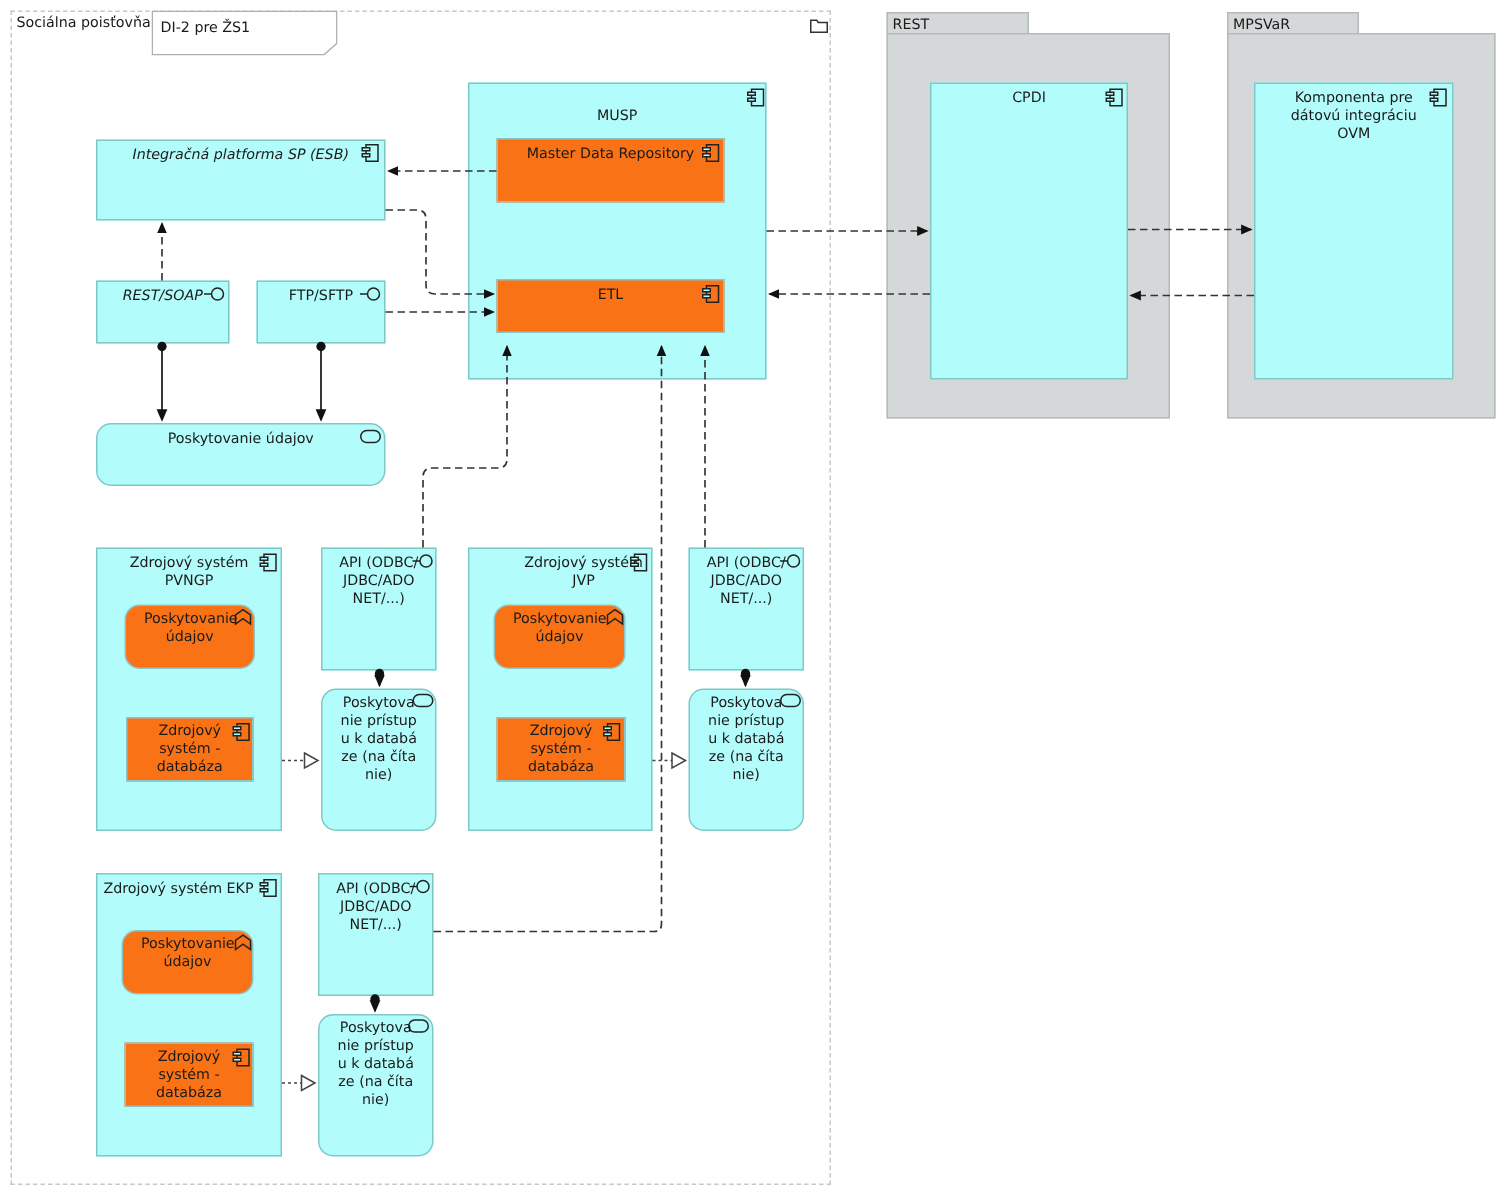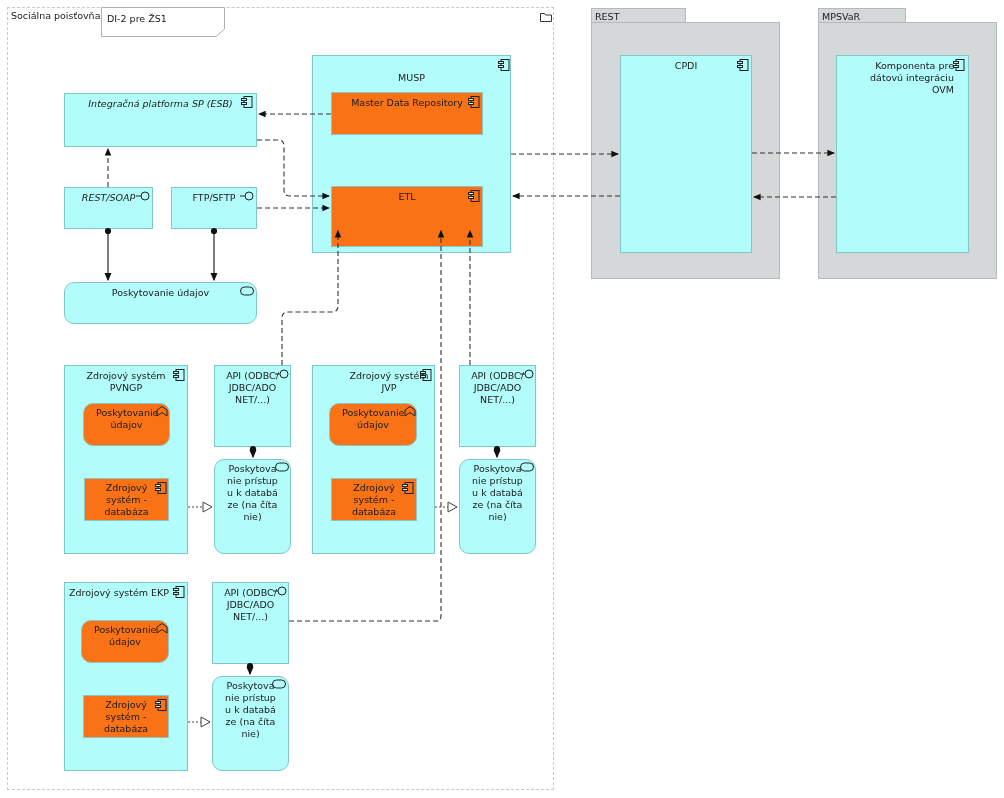--- a/index.html
+++ b/index.html
@@ -33,21 +33,21 @@
 
 <div class="abs tab" style="left:591px;top:8px;width:95px;height:14px;"><span>REST</span></div>
 <div class="abs gray-grp" style="left:591px;top:22px;width:189px;height:257px;"></div>
 <div class="abs el" style="left:620px;top:55px;width:132px;height:198px;">
   <div class="lbl" style="margin-top:4px;">CPDI</div>
 </div>
 
 <div class="abs tab" style="left:818px;top:8px;width:88px;height:14px;"><span>MPSVaR</span></div>
 <div class="abs gray-grp" style="left:818px;top:22px;width:179px;height:257px;"></div>
 <div class="abs el" style="left:836px;top:55px;width:133px;height:198px;">
-  <div class="lbl" style="margin-top:4px;padding:0 14px;text-align:right;">Komponenta pre dátovú integráciu OVM</div>
+  <div class="lbl" style="margin-top:4px;padding:0 14px;">Komponenta pre dátovú integráciu OVM</div>
 </div>
 
 <div class="abs el" style="left:64px;top:93px;width:193px;height:54px;">
   <div class="lbl" style="margin-top:4px;font-style:italic;">Integračná platforma SP (ESB)</div>
 </div>
 
 <div class="abs el" style="left:64px;top:187px;width:89px;height:42px;font-style:italic;">
   <div class="lbl" style="margin-top:4px;">REST/SOAP</div>
 </div>
 
@@ -58,21 +58,21 @@
 <div class="abs el rounded" style="left:64px;top:282px;width:193px;height:42px;">
   <div class="lbl" style="margin-top:4px;">Poskytovanie údajov</div>
 </div>
 
 <div class="abs el" style="left:312px;top:55px;width:199px;height:198px;">
   <div class="lbl" style="margin-top:16px;">MUSP</div>
 </div>
 <div class="abs inner" style="left:331px;top:92px;width:152px;height:43px;">
   <div class="lbl" style="margin-top:4px;">Master Data Repository</div>
 </div>
-<div class="abs inner" style="left:331px;top:186px;width:152px;height:61px;">
+<div class="abs inner" style="left:331px;top:186px;width:152px;height:36px;">
   <div class="lbl" style="margin-top:4px;">ETL</div>
 </div>
 
 <div class="abs el" style="left:64px;top:365px;width:124px;height:189px;">
   <div class="lbl" style="margin-top:4px;padding:0 14px;">Zdrojový systém PVNGP</div>
 </div>
 <div class="abs inner rounded" style="left:83px;top:403px;width:87px;height:43px;">
   <div class="lbl" style="margin-top:3px;padding:0 12px;">Poskytovanie údajov</div>
 </div>
 <div class="abs inner" style="left:84px;top:478px;width:85px;height:43px;">

